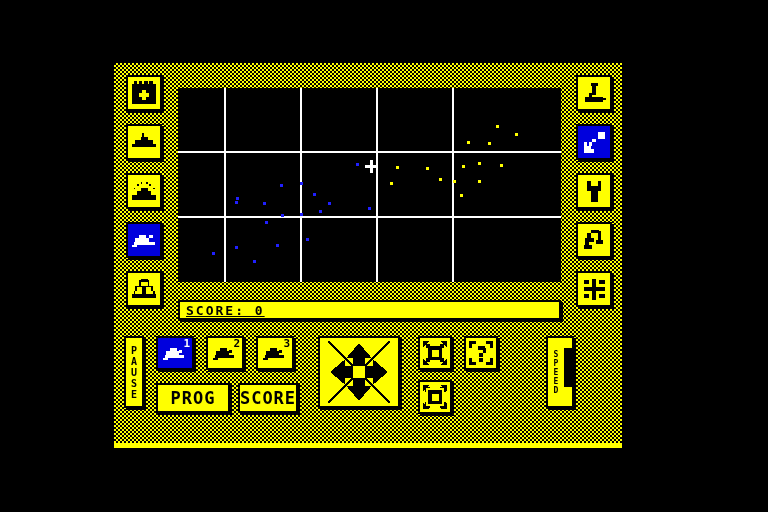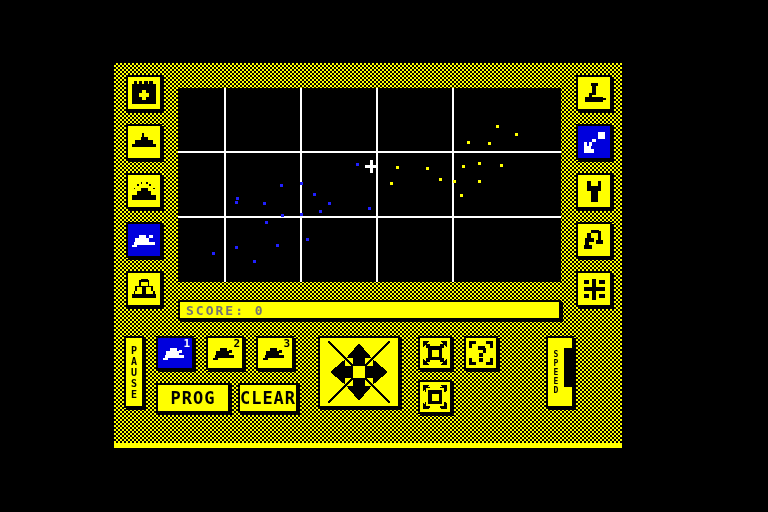--- a/index.html
+++ b/index.html
@@ -140,22 +140,23 @@
     background: #ffff00;
     border: 2px solid #000000;
     box-shadow: 2px 2px 0 0 #000000;
     box-sizing: border-box;
     display: flex;
     align-items: flex-end;
     padding-left: 6px;
     letter-spacing: 2px;
     font-size: 13px;
     font-weight: bold;
-    color: #737373;
+    color: #000000;
     font-family: "DejaVu Sans Mono", monospace;
+    text-decoration: underline;
   }
 
   
   #pause-btn {
     left: 124px;
     top: 336px;
     width: 20px;
     height: 72px;
     flex-direction: column;
     justify-content: center;
@@ -435,21 +436,21 @@
       <rect x="2" y="9" width="11" height="2" fill="#000"></rect>
       <rect x="3" y="7" width="7" height="2" fill="#000"></rect>
       <rect x="5" y="5" width="4" height="2" fill="#000"></rect>
       <rect x="10" y="6" width="2" height="2" fill="#000"></rect>
       <rect x="1" y="11" width="3" height="1" fill="#000"></rect>
     </svg>
     <span class="ship-num">3</span>
   </div>
 
   <div class="btn text-btn" style="left:156px; top:383px; width:74px; height:30px;">PROG</div>
-  <div class="btn text-btn" style="left:238px; top:383px; width:60px; height:30px;">CLEAR</div>
+  <div class="btn text-btn" style="left:238px; top:383px; width:60px; height:30px;">SCORE</div>
 
   <div class="btn" id="dpad">
     <svg viewBox="0 0 32 32" width="74" height="66">
       <g shape-rendering="crispEdges" stroke="#000" stroke-width="1" fill="none">
         <line x1="1" y1="1" x2="31" y2="31"></line>
         <line x1="31" y1="1" x2="1" y2="31"></line>
       </g>
       <g fill="#000" shape-rendering="crispEdges">
 
         <polygon points="16,2 22,9 19,9 19,13 13,13 13,9 10,9"></polygon>

